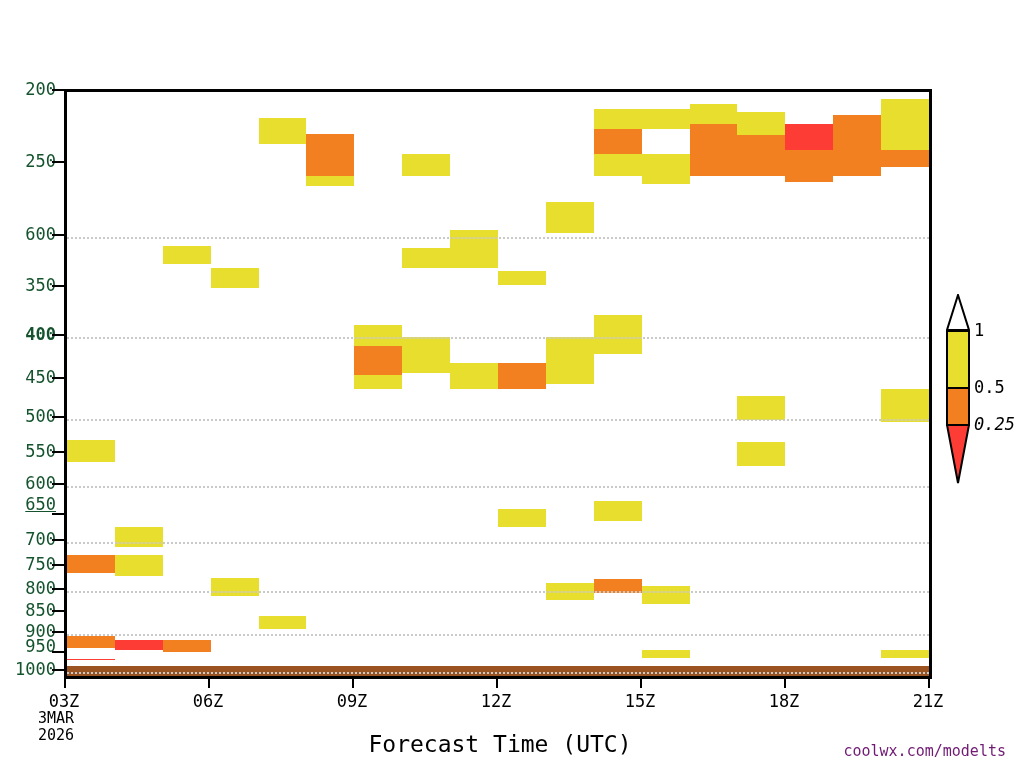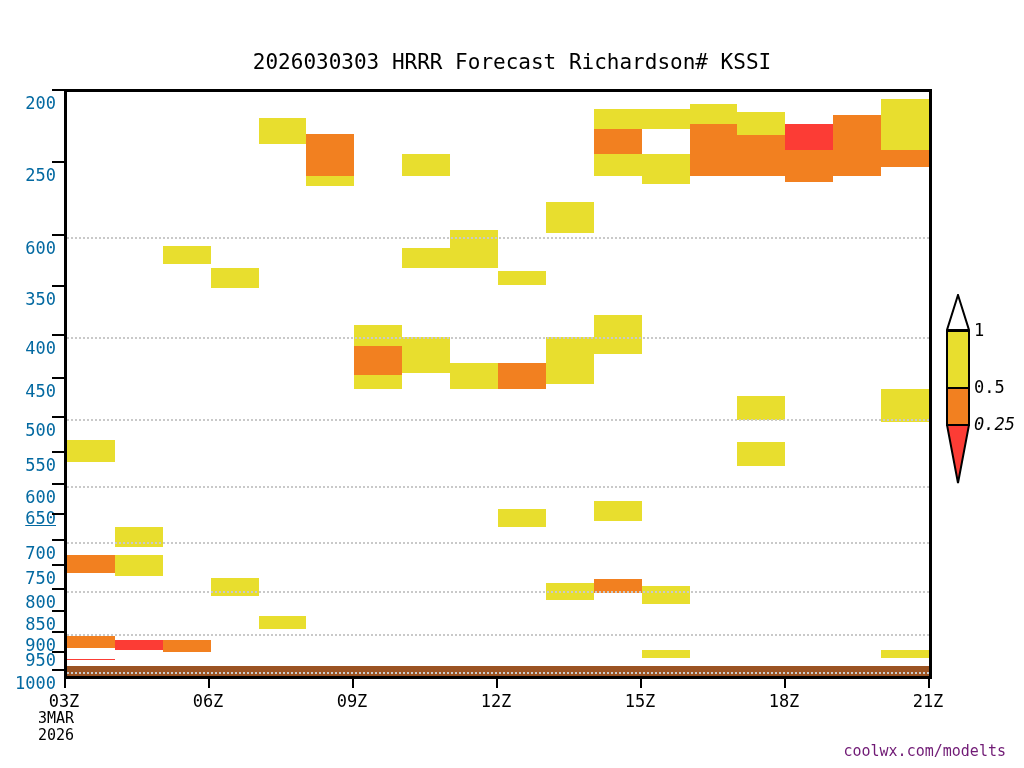--- a/index.html
+++ b/index.html
@@ -61,24 +61,23 @@
     width: 100%;
     height: 0;
     border-top: 2px dotted #c9c9c9;
   }
   
   .ytick-label {
     position: absolute;
     right: 0;
     text-align: right;
     font-size: 17px;
-    color: #0369a1;
+    color: #14532d;
     line-height: 17px;
     white-space: pre;
-    margin-top: 14px;
   }
   .ytick-mark {
     position: absolute;
     left: 52px;
     width: 12px;
     height: 0;
     border-top: 2px solid #000;
   }
   .xtick-label {
     position: absolute;
@@ -151,21 +150,20 @@
     width: 24px;
     height: 0;
     border-top: 2px solid #000;
   }
 </style>
 </head>
 <body>
 
 <div id="root">
 
-  <div id="chart-title">2026030303 HRRR Forecast Richardson# KSSI</div>
 
   <div id="plot-frame">
     <div id="cells-layer">
         <div class="cell" style="left: 191.556px; width: 47.8889px; top: 25.92px; height: 25.92px; background: rgb(232, 222, 46);"></div>
         <div class="cell" style="left: 239.444px; width: 47.8889px; top: 41.76px; height: 41.92px; background: rgb(242, 128, 32);"></div>
         <div class="cell" style="left: 239.444px; width: 47.8889px; top: 83.68px; height: 10.22px; background: rgb(232, 222, 46);"></div>
         <div class="cell" style="left: 335.222px; width: 47.8889px; top: 61.92px; height: 21.76px; background: rgb(232, 222, 46);"></div>
         <div class="cell" style="left: 431px; width: 47.8889px; top: 178.66px; height: 14.28px; background: rgb(232, 222, 46);"></div>
         <div class="cell" style="left: 383.111px; width: 47.8889px; top: 155.2px; height: 20.4px; background: rgb(232, 222, 46);"></div>
         <div class="cell" style="left: 335.222px; width: 47.8889px; top: 156.22px; height: 19.38px; background: rgb(232, 222, 46);"></div>
@@ -238,21 +236,21 @@
 
   <div id="yaxis">
       <div class="ytick-label" style="top: 81px; right: 968px;">200</div>
       <div class="ytick-mark" style="top: 89px;"></div>
       <div class="ytick-label" style="top: 153px; right: 968px;">250</div>
       <div class="ytick-mark" style="top: 161px;"></div>
       <div class="ytick-label" style="top: 226px; right: 968px;">600</div>
       <div class="ytick-mark" style="top: 234px;"></div>
       <div class="ytick-label" style="top: 277px; right: 968px;">350</div>
       <div class="ytick-mark" style="top: 285px;"></div>
-      <div class="ytick-label" style="top: 326px; right: 968px;">400</div>
+      <div class="ytick-label" style="top: 326px; right: 968px; font-weight: bold;">400</div>
       <div class="ytick-mark" style="top: 334px;"></div>
       <div class="ytick-label" style="top: 369px; right: 968px;">450</div>
       <div class="ytick-mark" style="top: 377px;"></div>
       <div class="ytick-label" style="top: 408px; right: 968px;">500</div>
       <div class="ytick-mark" style="top: 416px;"></div>
       <div class="ytick-label" style="top: 443px; right: 968px;">550</div>
       <div class="ytick-mark" style="top: 451px;"></div>
       <div class="ytick-label" style="top: 475px; right: 968px;">600</div>
       <div class="ytick-mark" style="top: 483px;"></div>
       <div class="ytick-label" style="top: 496px; right: 968px; text-decoration: underline;">650</div>
@@ -284,20 +282,21 @@
       <div class="xtick-label" style="left: 610px; top: 691px; width: 60px;">15Z</div>
       <div class="xtick-mark" style="left: 640px;"></div>
       <div class="xtick-label" style="left: 754px; top: 691px; width: 60px;">18Z</div>
       <div class="xtick-mark" style="left: 784px;"></div>
       <div class="xtick-label" style="left: 898px; top: 691px; width: 60px;">21Z</div>
       <div class="xtick-mark" style="left: 928px;"></div>
     </div>
 
   <div id="xdate">3MAR
 2026</div>
+  <div id="xaxis-title">Forecast Time (UTC)</div>
   <div id="watermark">coolwx.com/modelts</div>
 
   <div id="colorbar">
       <div style="position: absolute; left: 0px; top: 0px; width: 24px; height: 36px; background: rgb(255, 255, 255); clip-path: polygon(50% 0px, 100% 100%, 0px 100%); border: 0px;"></div>
       <div style="position: absolute; left: 0px; top: 0px; width: 24px; height: 36px;"><svg width="24" height="36">
           <polygon points="12,1 23,36 1,36" fill="none" stroke="#000" stroke-width="2"></polygon>
         </svg></div>
       <div class="cb-band" style="top: 36px; height: 57px; background: rgb(232, 222, 46);"></div>
       <div class="cb-edge" style="top: 36px;"></div>
       <div class="cb-band" style="top: 93px; height: 37px; background: rgb(242, 128, 32);"></div>

